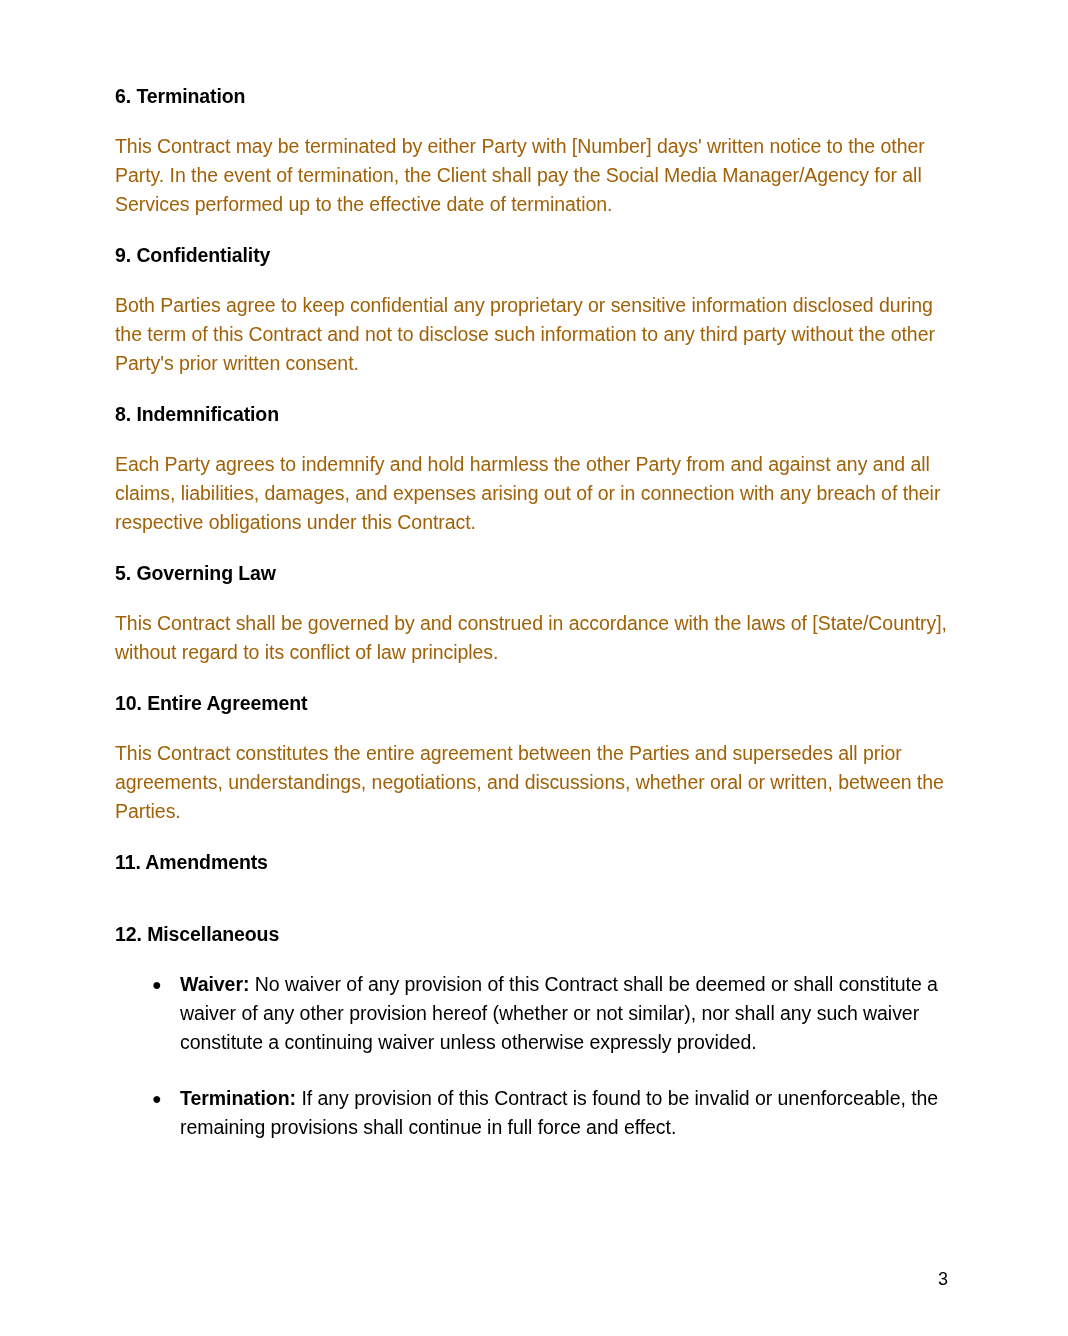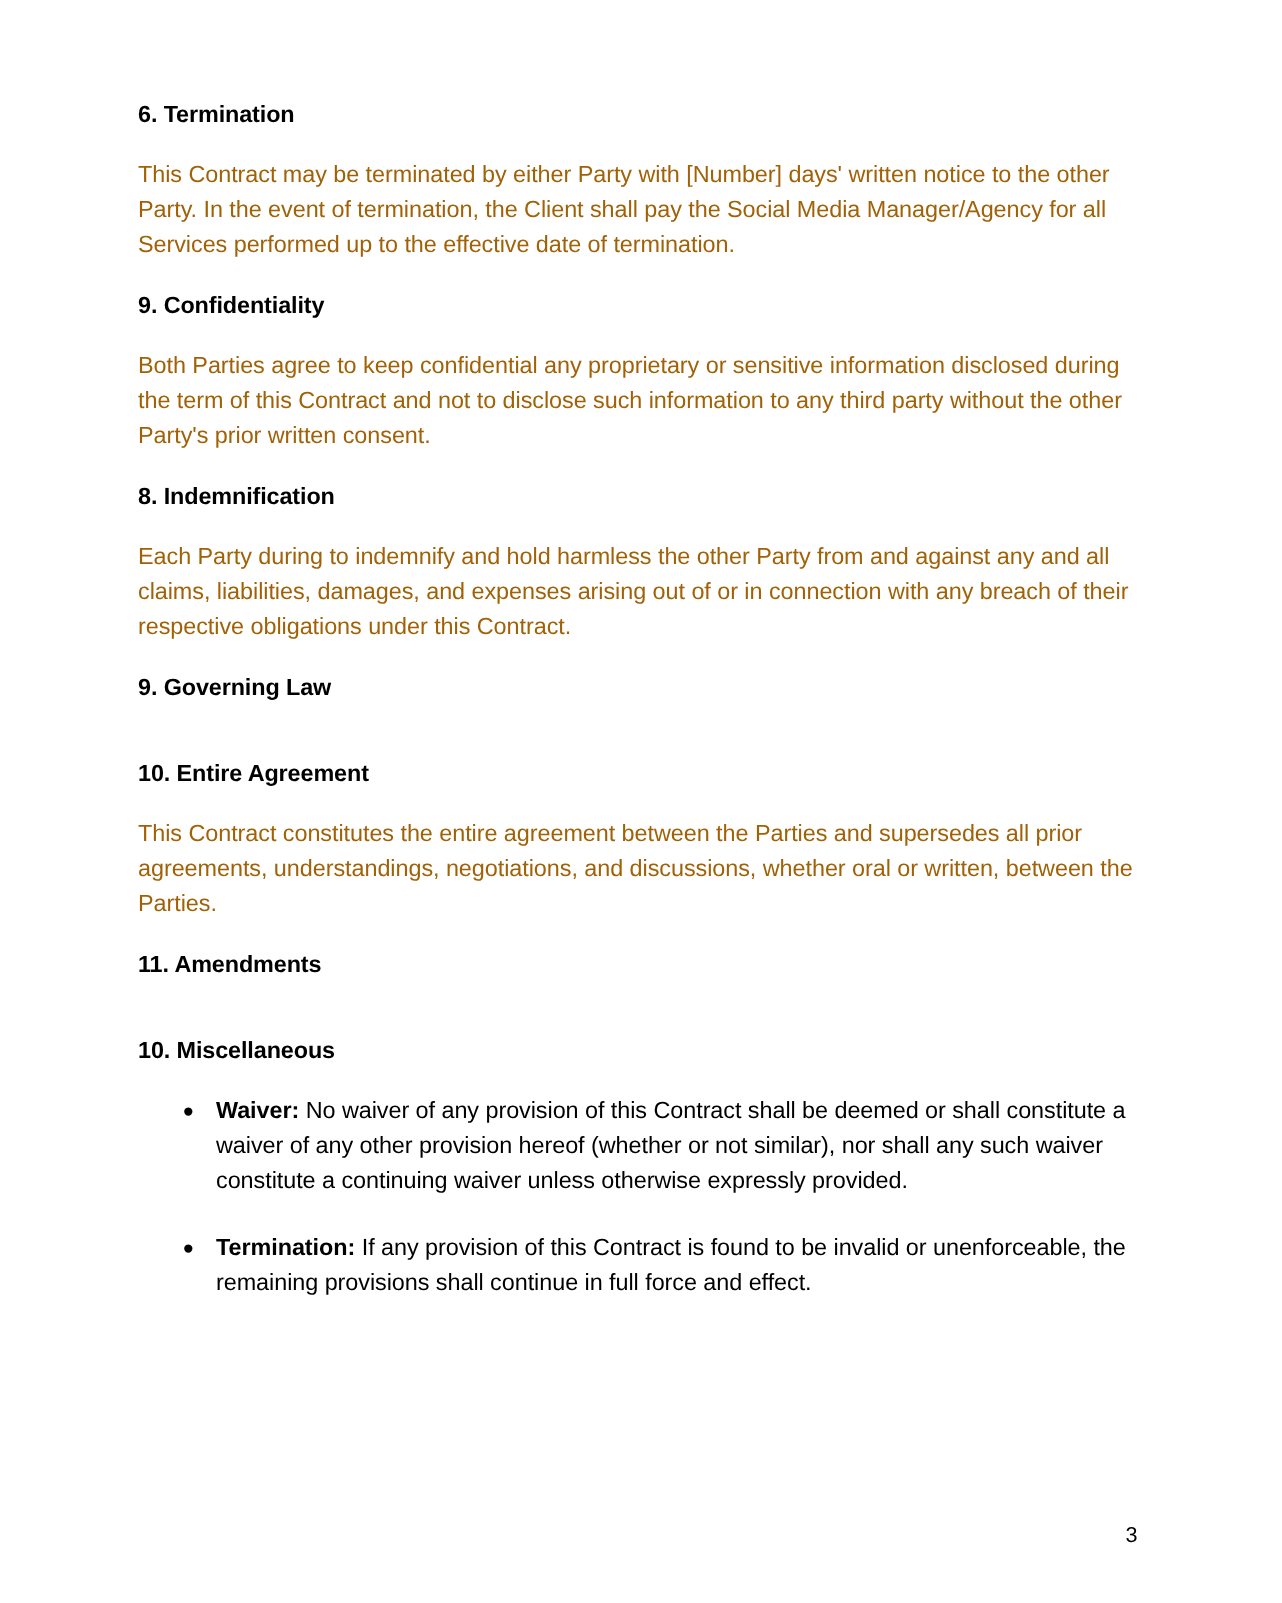--- a/index.html
+++ b/index.html
@@ -96,37 +96,38 @@
     <p class="body-para">This Contract may be terminated by either Party with [Number] days' written notice to the other Party. In the event of termination, the Client shall pay the Social Media Manager/Agency for all Services performed up to the effective date of termination.</p>
     <div class="gap-after-para"></div>
 
     <h2 class="section-heading">9. Confidentiality</h2>
     <div class="gap-after-heading"></div>
     <p class="body-para">Both Parties agree to keep confidential any proprietary or sensitive information disclosed during the term of this Contract and not to disclose such information to any third party without the other Party's prior written consent.</p>
     <div class="gap-after-para"></div>
 
     <h2 class="section-heading">8. Indemnification</h2>
     <div class="gap-after-heading"></div>
-    <p class="body-para">Each Party during to indemnify and hold harmless the other Party from and against any and all claims, liabilities, damages, and expenses arising out of or in connection with any breach of their respective obligations under this Contract.</p>
+    <p class="body-para">Each Party agrees to indemnify and hold harmless the other Party from and against any and all claims, liabilities, damages, and expenses arising out of or in connection with any breach of their respective obligations under this Contract.</p>
     <div class="gap-after-para"></div>
 
-    <h2 class="section-heading">9. Governing Law</h2>
+    <h2 class="section-heading">5. Governing Law</h2>
     <div class="gap-after-heading"></div>
+    <p class="body-para">This Contract shall be governed by and construed in accordance with the laws of [State/Country], without regard to its conflict of law principles.</p>
     <div class="gap-after-para"></div>
 
     <h2 class="section-heading">10. Entire Agreement</h2>
     <div class="gap-after-heading"></div>
     <p class="body-para">This Contract constitutes the entire agreement between the Parties and supersedes all prior agreements, understandings, negotiations, and discussions, whether oral or written, between the Parties.</p>
     <div class="gap-after-para"></div>
 
     <h2 class="section-heading">11. Amendments</h2>
     <div class="gap-after-heading"></div>
     <div class="gap-after-para"></div>
 
-    <h2 class="section-heading">10. Miscellaneous</h2>
+    <h2 class="section-heading">12. Miscellaneous</h2>
     <div class="gap-after-heading"></div>
 
     <ul class="bullet-list">
       <li class="bullet-item">
         <span class="bullet-marker">●</span>
         <span class="bullet-lead">Waiver:</span><span> No waiver of any provision of this Contract shall be deemed or shall constitute a waiver of any other provision hereof (whether or not similar), nor shall any such waiver constitute a continuing waiver unless otherwise expressly provided.</span>
       </li>
       <li class="bullet-item">
         <span class="bullet-marker">●</span>
         <span class="bullet-lead">Termination:</span><span> If any provision of this Contract is found to be invalid or unenforceable, the remaining provisions shall continue in full force and effect.</span>

